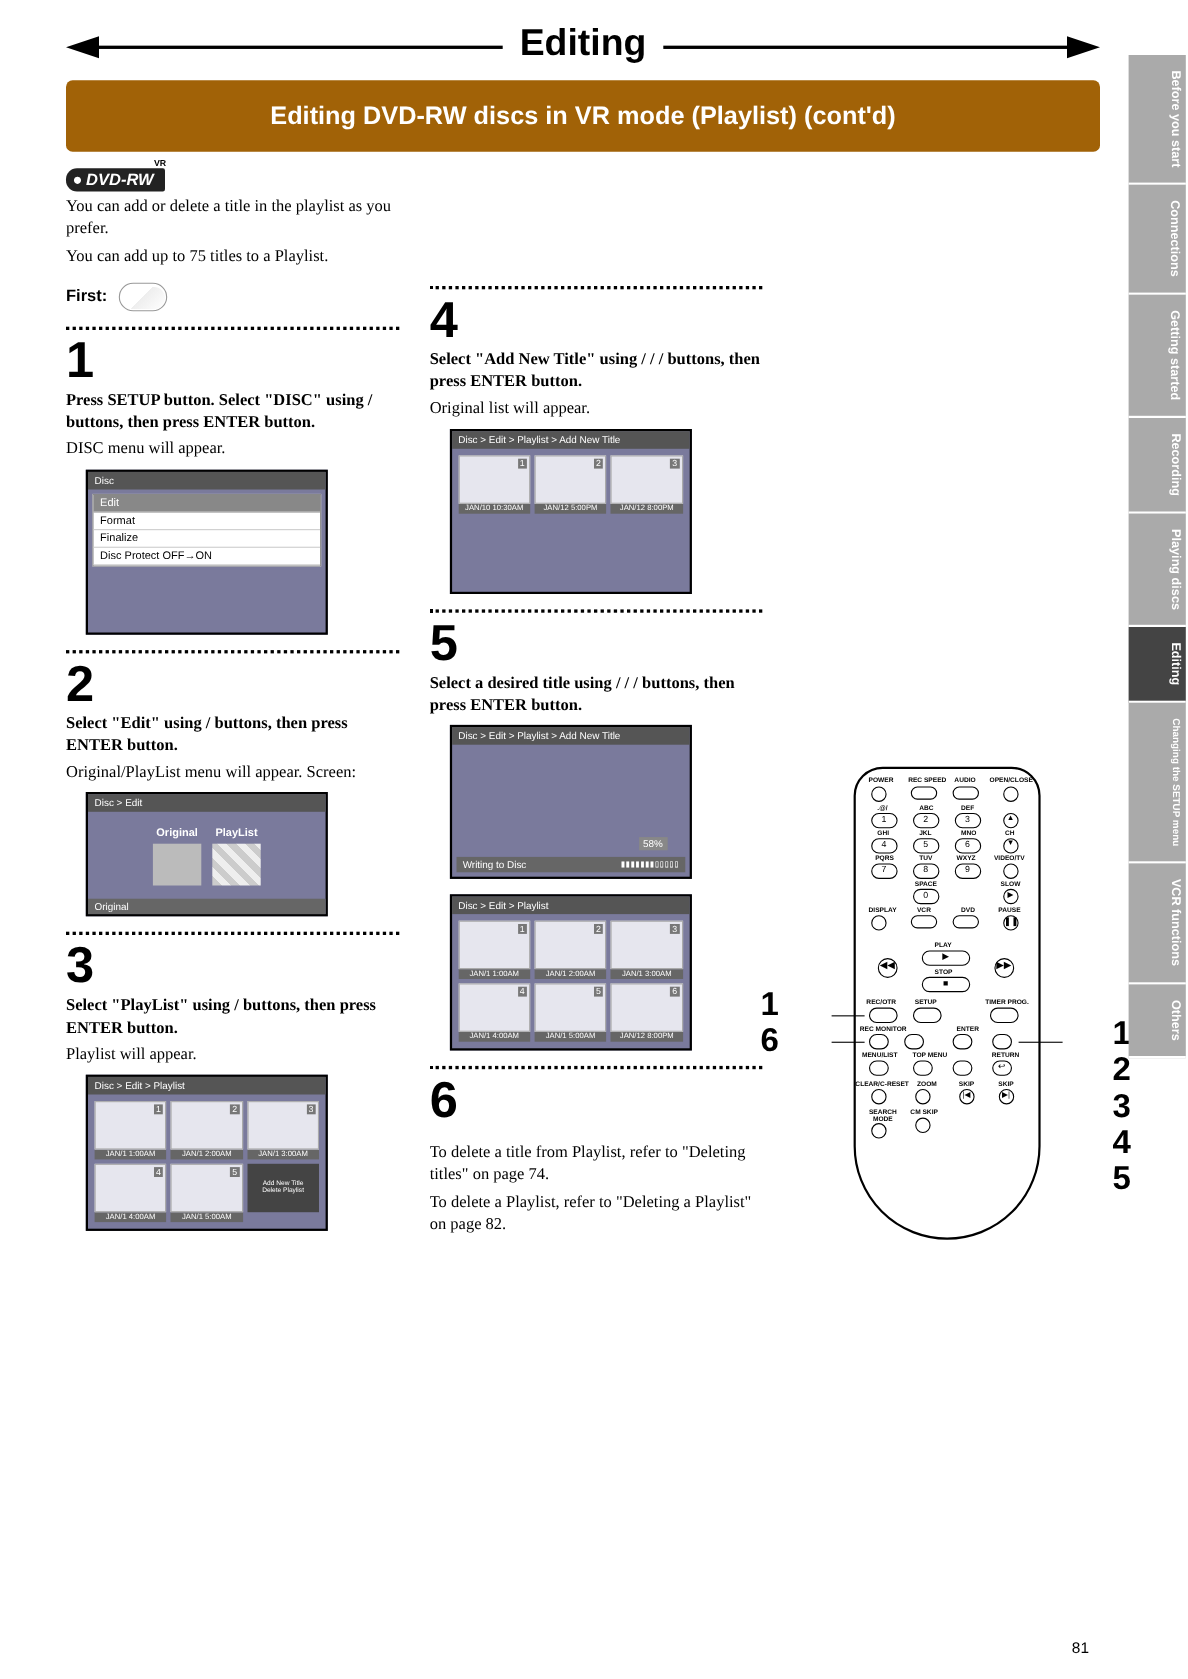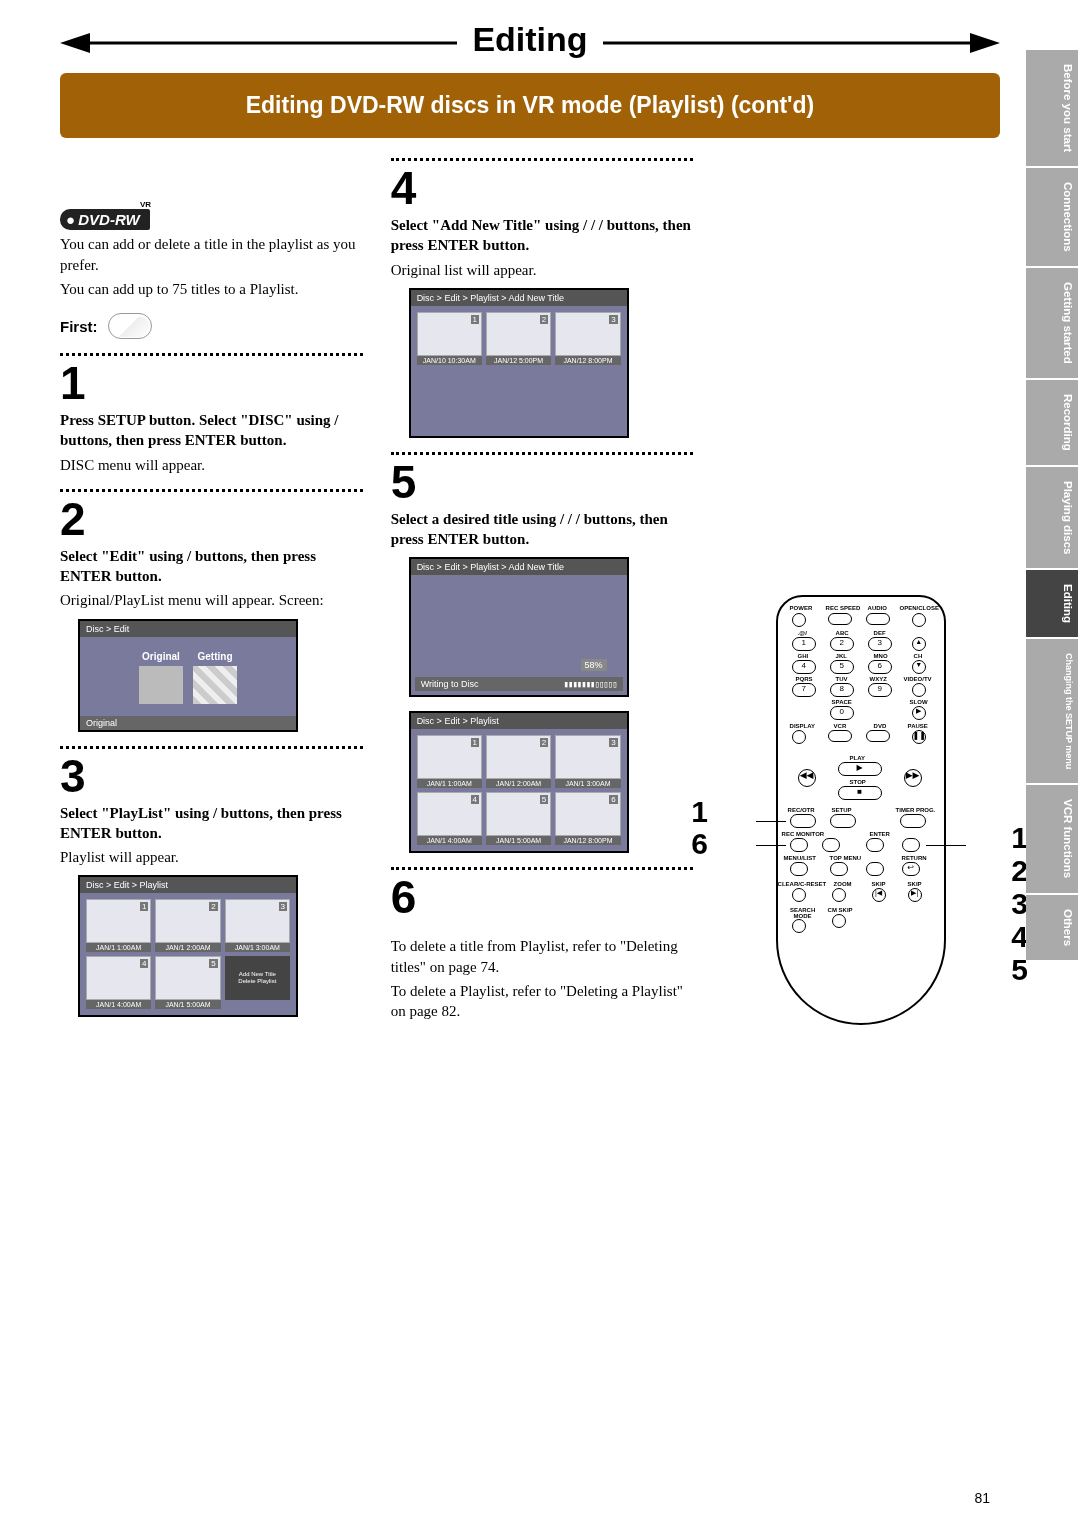--- a/index.html
+++ b/index.html
@@ -78,30 +78,39 @@
       <p>You can add up to 75 titles to a Playlist.</p>
       <div class="first-row">
         <span class="bold">First:</span>
         <span class="disc-inactive"></span>
       </div>
 
       <div class="dotline"></div>
       <div class="bignum">1</div>
       <p class="bold">Press SETUP button. Select "DISC" using    /    buttons, then press ENTER button.</p>
       <p>DISC menu will appear.</p>
+      <div class="screenbox" style="margin-left:18px;height:150px">
+        <div class="bread">Disc</div>
+        <div class="menu">
+          <div class="hl">Edit</div>
+          <div>Format</div>
+          <div>Finalize</div>
+          <div>Disc Protect OFF→ON</div>
+        </div>
+      </div>
 
       <div class="dotline"></div>
       <div class="bignum">2</div>
       <p class="bold">Select "Edit" using    /    buttons, then press ENTER button.</p>
       <p>Original/PlayList menu will appear. Screen:</p>
       <div class="screenbox" style="margin-left:18px">
         <div class="bread">Disc &gt; Edit</div>
         <div class="editscreen">
           <div class="editopt"><span>Original</span><div class="cube"></div></div>
-          <div class="editopt"><span>Getting</span><div class="cube" style="background:repeating-linear-gradient(45deg,#ccc,#ccc 6px,#eee 6px,#eee 12px)"></div></div>
+          <div class="editopt"><span>PlayList</span><div class="cube" style="background:repeating-linear-gradient(45deg,#ccc,#ccc 6px,#eee 6px,#eee 12px)"></div></div>
         </div>
         <div class="footer-caption">Original</div>
       </div>
 
       <div class="dotline"></div>
       <div class="bignum">3</div>
       <p class="bold">Select "PlayList" using    / buttons, then press ENTER button.</p>
       <p>Playlist will appear.</p>
       <div class="screenbox" style="margin-left:18px">
         <div class="bread">Disc &gt; Edit &gt; Playlist</div>

